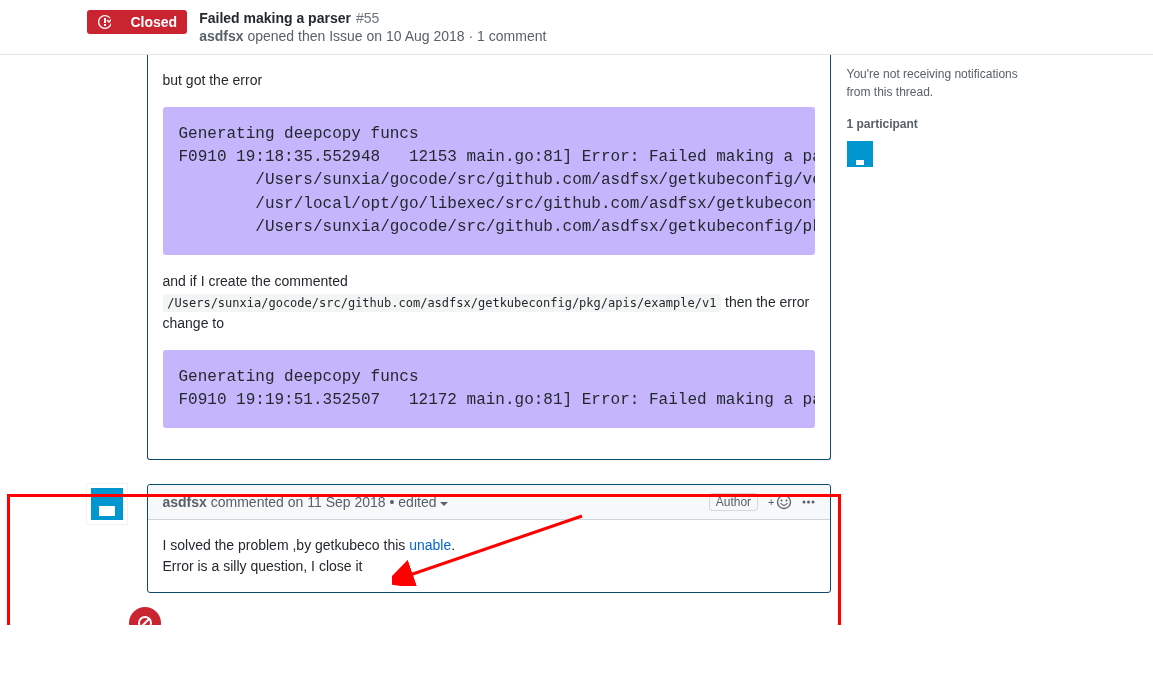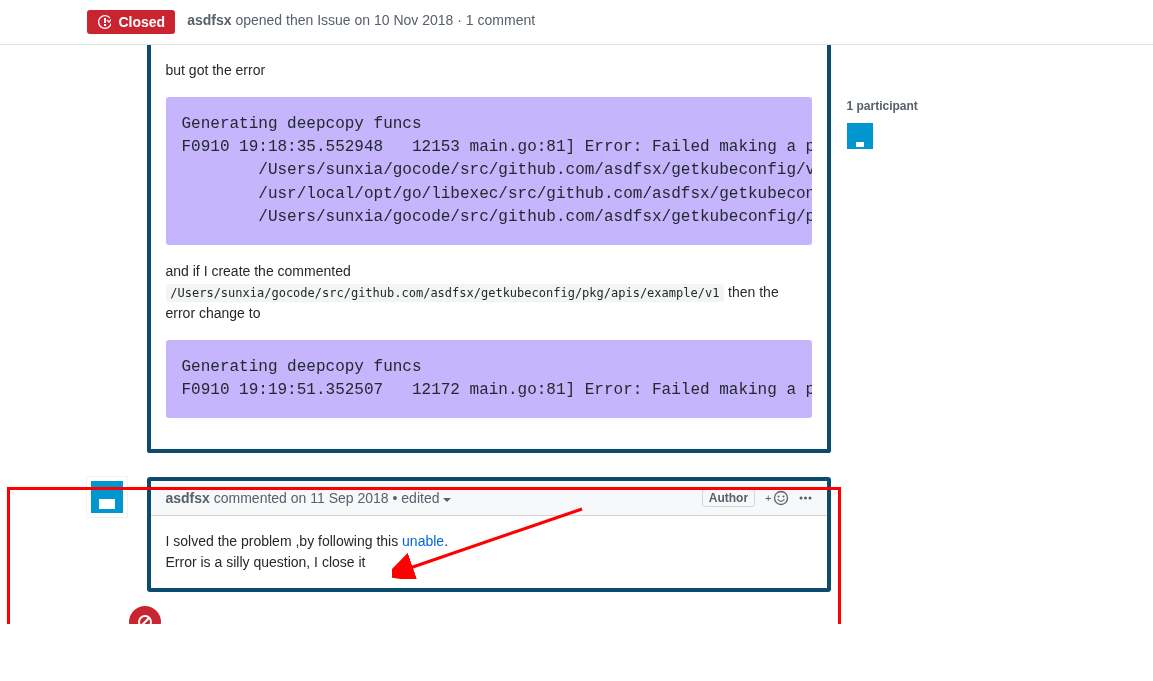--- a/index.html
+++ b/index.html
@@ -1,52 +1,52 @@
 <!DOCTYPE html>
 <html><head>
 <meta charset="utf-8">
 <style>
 * { box-sizing: border-box; margin: 0; padding: 0; }
 body { font-family: -apple-system, BlinkMacSystemFont, "Segoe UI", Helvetica, Arial, sans-serif; font-size: 14px; color: #24292e; background: #fff; }
 .sticky-header { position: sticky; top: 0; background: #fff; border-bottom: 1px solid #e1e4e8; padding: 10px 0; }
 .sticky-inner { max-width: 1012px; margin: 0 auto; padding: 0 16px; display: flex; align-items: flex-start; gap: 12px; }
-.state-badge { background: #cb2431; color: #fff; padding: 4px 10px; border-radius: 3px; font-weight: 600; font-size: 14px; display: inline-flex; align-items: flex-end; gap: 8px; }
+.state-badge { background: #cb2431; color: #fff; padding: 4px 10px; border-radius: 3px; font-weight: 600; font-size: 14px; display: inline-flex; align-items: flex-end; gap: 20px; }
 .state-badge svg { fill: #fff; }
 .header-titlewrap { flex: 1; }
 .header-title { font-size: 14px; font-weight: 600; color: #24292e; display: flex; align-items: baseline; gap: 5px; }
 .header-title .num { color: #6a737d; font-weight: 400; }
 .header-meta { font-size: 14px; color: #586069; margin-top: 2px; }
 .header-meta a { color: #586069; font-weight: 600; text-decoration: none; }
 .container { max-width: 1012px; margin: 0 auto; padding: 0 16px; display: flex; gap: 16px; justify-content: flex-end; }
 .main-col { flex: 1; min-width: 0; }
 .sidebar-col { width: 220px; flex-shrink: 0; padding-top: 10px; }
 .sidebar-col .notif { font-size: 12px; color: #586069; line-height: 1.5; }
-.sidebar-col .participants { margin-top: 44px; }
+.sidebar-col .participants { margin-top: 16px; }
 .sidebar-col .participants h4 { font-size: 12px; font-weight: 600; color: #586069; margin-bottom: 10px; }
 .comment-item { position: relative; padding-left: 60px; margin-bottom: 0; }
 .avatar { position: absolute; left: 0; top: 0; width: 40px; height: 40px; background: #0097d1; border: 4px solid #fff; box-shadow: 0 0 0 1px rgba(0,0,0,0.05); }
 .avatar-inner { position: absolute; bottom: 4px; left: 50%; transform: translateX(-50%); width: 16px; height: 10px; background: #fff; }
 .avatar-sm { width: 20px; height: 20px; background: #0097d1; position: relative; display: inline-block; vertical-align: middle; }
 .avatar-sm::after { content: ""; position: absolute; bottom: 2px; left: 50%; transform: translateX(-50%); width: 8px; height: 5px; background: #fff; }
-.comment-box { border: 4px solid #0c4a6e; border-radius: 3px; }
+.comment-box { border: 1px solid #0c4a6e; border-radius: 3px; }
 .comment-body { padding: 15px; color: #24292e; line-height: 1.5; }
 .comment-body p { margin-bottom: 16px; }
 .comment-body p:last-child { margin-bottom: 0; }
 .comment-body pre { background: #c4b5fd; border-radius: 3px; padding: 16px; font-family: SFMono-Regular, Consolas, "Liberation Mono", Menlo, monospace; font-size: 16px; line-height: 1.45; overflow-x: auto; margin-bottom: 16px; white-space: pre; }
 .comment-body pre::-webkit-scrollbar { height: 16px; }
 .comment-body pre::-webkit-scrollbar-track { background: #f1f1f1; }
 .comment-body pre::-webkit-scrollbar-thumb { background: #c1c1c1; }
 .comment-body code.inline { background: rgba(27,31,35,0.05); padding: 0.2em 0.4em; border-radius: 3px; font-family: SFMono-Regular, Consolas, monospace; font-size: 12px; }
 .comment-body a { color: #0366d6; text-decoration: none; }
 .comment-header { background: #f6f8fa; border-bottom: 1px solid #d1d5da; border-radius: 3px 3px 0 0; padding: 8px 15px; display: flex; align-items: center; color: #586069; }
 .comment-header .left { flex: 1; }
 .comment-header strong { color: #586069; font-weight: 600; }
 .comment-header .edited { cursor: pointer; }
 .comment-header .right { display: flex; align-items: center; gap: 10px; }
-.author-label { border: 1px solid rgba(27,31,35,0.15); border-radius: 3px; padding: 1px 6px; font-size: 12px; color: #586069; font-weight: bold; }
+.author-label { border: 1px solid rgba(27,31,35,0.15); border-radius: 3px; padding: 1px 6px; font-size: 12px; color: #586069; }
 .reaction-btn, .kebab-btn { color: #586069; cursor: pointer; display: inline-flex; align-items: center; }
 .reaction-btn .plus { font-size: 11px; margin-right: 1px; }
 .timeline-item { position: relative; padding: 16px 0 16px 60px; }
 .timeline-badge { position: absolute; left: 42px; top: 14px; width: 32px; height: 32px; border-radius: 50%; background: #cb2431; display: flex; align-items: center; justify-content: center; }
 .timeline-badge svg { fill: #fff; }
 .timeline-body { padding-left: 24px; color: #586069; }
 .timeline-body strong { color: #24292e; font-weight: 600; }
 .highlight-box { position: absolute; border: 3px solid red; pointer-events: none; z-index: 5; }
 .arrow-svg { position: absolute; pointer-events: none; z-index: 6; }
 .first-comment { padding-left: 60px; position: relative; }
@@ -57,24 +57,28 @@
 
 <div class="sticky-header">
   <div class="sticky-inner">
     <span class="state-badge">
       <svg width="14" height="16" viewBox="0 0 14 16">
           <path d="M7 10h2v2H7v-2zm2-6H7v5h2V4zm1.5 1.5l-1 1L12 9l4-4.5-1-1L12 7l-1.5-1.5zM8 13.7A5.71 5.71 0 0 1 2.3 8c0-3.14 2.56-5.7 5.7-5.7 1.83 0 3.45.88 4.5 2.2l.92-.92A6.947 6.947 0 0 0 8 1C4.14 1 1 4.14 1 8s3.14 7 7 7 7-3.14 7-7l-1.52 1.52c-.66 2.41-2.86 4.19-5.48 4.19v-.01z"></path>
         </svg>
       <span>Closed</span>
     </span>
     <div class="header-titlewrap">
+      <div class="header-title">
+        <span>Failed making a parser</span>
+        <span class="num">#55</span>
+      </div>
       <div class="header-meta">
         <a href="#">asdfsx</a>
         <span>opened then Issue</span>
-        <span>on 10 Nov 2018</span>
+        <span>on 10 Aug 2018</span>
         · <span>1 comment</span>
       </div>
     </div>
   </div>
 </div>
 
 <div class="container">
   <div class="main-col">
 
     <div class="first-comment">
@@ -135,38 +139,42 @@
                   <svg width="13" height="4" viewBox="0 0 13 4">
                     <circle cx="2" cy="2" r="1.5" fill="#586069"></circle>
                     <circle cx="6.5" cy="2" r="1.5" fill="#586069"></circle>
                     <circle cx="11" cy="2" r="1.5" fill="#586069"></circle>
                   </svg>
                 </span>
             </div>
           </div>
           <div class="comment-body">
             <p>
-              <span>I solved the problem ,by following this </span><a href="#">unable</a><span>.</span><br>
+              <span>I solved the problem ,by getkubeco this </span><a href="#">unable</a><span>.</span><br>
               <span>Error is a silly question, I close it</span>
             </p>
           </div>
         </div>
       </div>
 
       <div class="timeline-item">
         <div class="timeline-badge">
           <svg width="16" height="16" viewBox="0 0 16 16">
               <circle cx="8" cy="8" r="6" fill="none" stroke="#fff" stroke-width="2"></circle>
               <line x1="4" y1="12" x2="12" y2="4" stroke="#fff" stroke-width="2"></line>
             </svg>
         </div>
       </div>
     </div>
 
   </div>
 
   <div class="sidebar-col">
+    <div class="notif">
+      <span>You're not receiving notifications</span><br>
+      <span>from this thread.</span>
+    </div>
     <div class="participants">
       <h4>1 participant</h4>
       <span class="avatar-sm" style="width:26px;height:26px;"></span>
     </div>
   </div>
 </div>
 
 </body></html>

